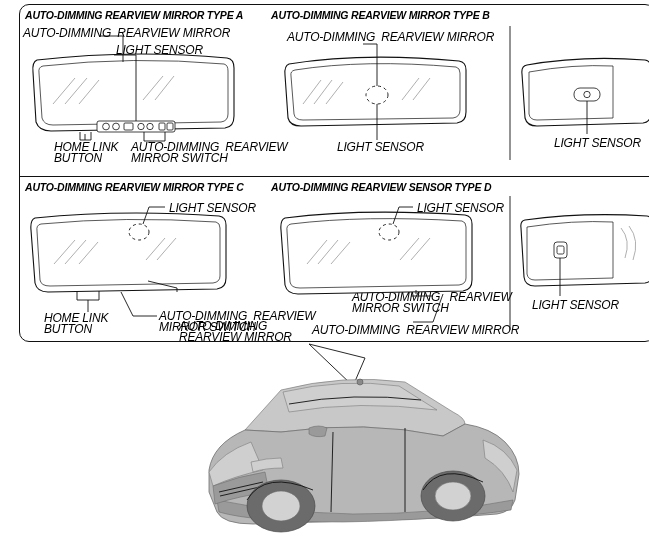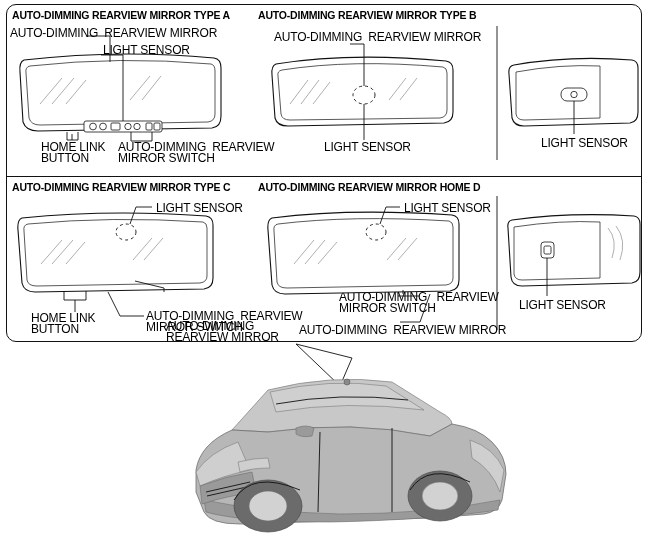--- a/index.html
+++ b/index.html
@@ -10,23 +10,24 @@
   body {
     width: 649px;
     height: 560px;
     position: relative;
     font-family: "Liberation Sans", sans-serif;
     color: #000000;
     overflow: hidden;
   }
   #stage {
     position: absolute;
-    left: 0; top: 0;
+    left: 13px; top: 0;
     width: 589px;
     height: 560px;
+    font-style: italic;
   }
   .panel {
     position: absolute;
     left: 6px;
     top: 4px;
     width: 636px;
     height: 338px;
     border: 1.5px solid #111;
     border-radius: 10px;
     box-sizing: border-box;
@@ -79,21 +80,21 @@
 <body>
 
 <div id="stage">
 
   <div class="panel"></div>
   <div class="divider-h"></div>
 
   <div class="title" style="left:12px; top:9px;">AUTO-DIMMING REARVIEW MIRROR TYPE A</div>
   <div class="title" style="left:12px; top:181px;">AUTO-DIMMING REARVIEW MIRROR TYPE C</div>
   <div class="title" style="left:258px; top:9px;">AUTO-DIMMING REARVIEW MIRROR TYPE B</div>
-  <div class="title" style="left:258px; top:181px;">AUTO-DIMMING REARVIEW MIRROR HOME D</div>
+  <div class="title" style="left:258px; top:181px;">AUTO-DIMMING REARVIEW SENSOR TYPE D</div>
 
   <div class="lbl" style="left:10px; top:28px;">AUTO-DIMMING  REARVIEW MIRROR</div>
   <div class="lbl" style="left:103px; top:45px;">LIGHT SENSOR</div>
   <div class="lbl" style="left:41px; top:142px;">HOME LINK
 BUTTON</div>
   <div class="lbl" style="left:118px; top:142px;">AUTO-DIMMING  REARVIEW
 MIRROR SWITCH</div>
 
   <div class="lbl" style="left:274px; top:32px;">AUTO-DIMMING  REARVIEW MIRROR</div>
   <div class="lbl" style="left:324px; top:142px;">LIGHT SENSOR</div>

